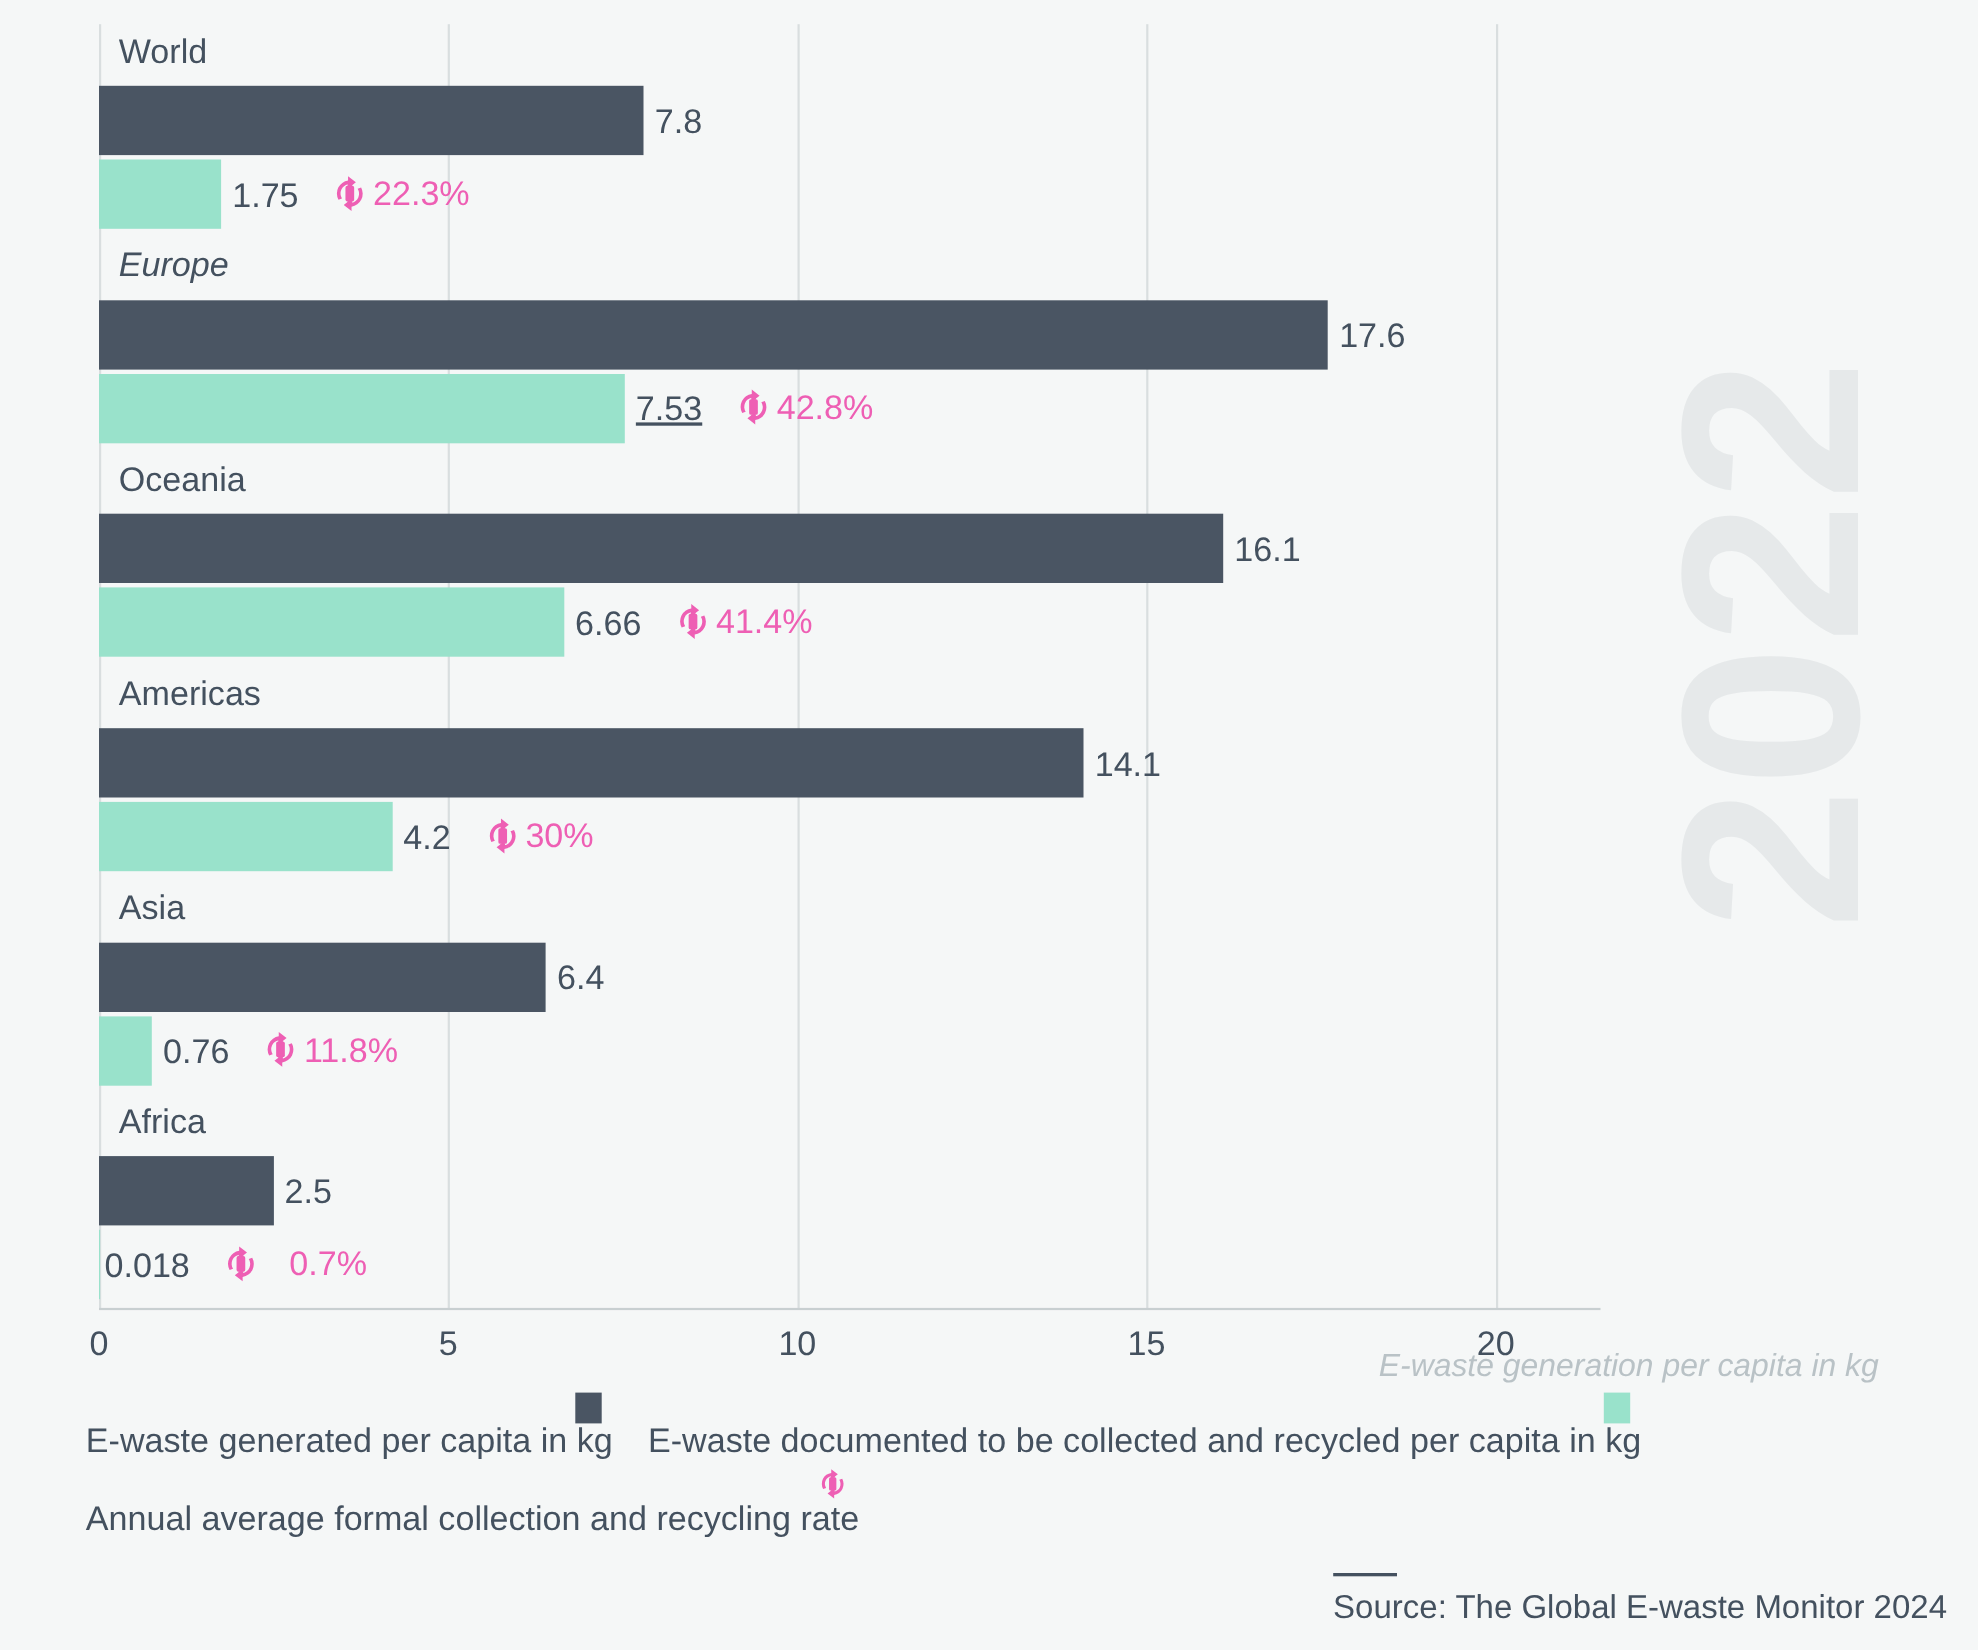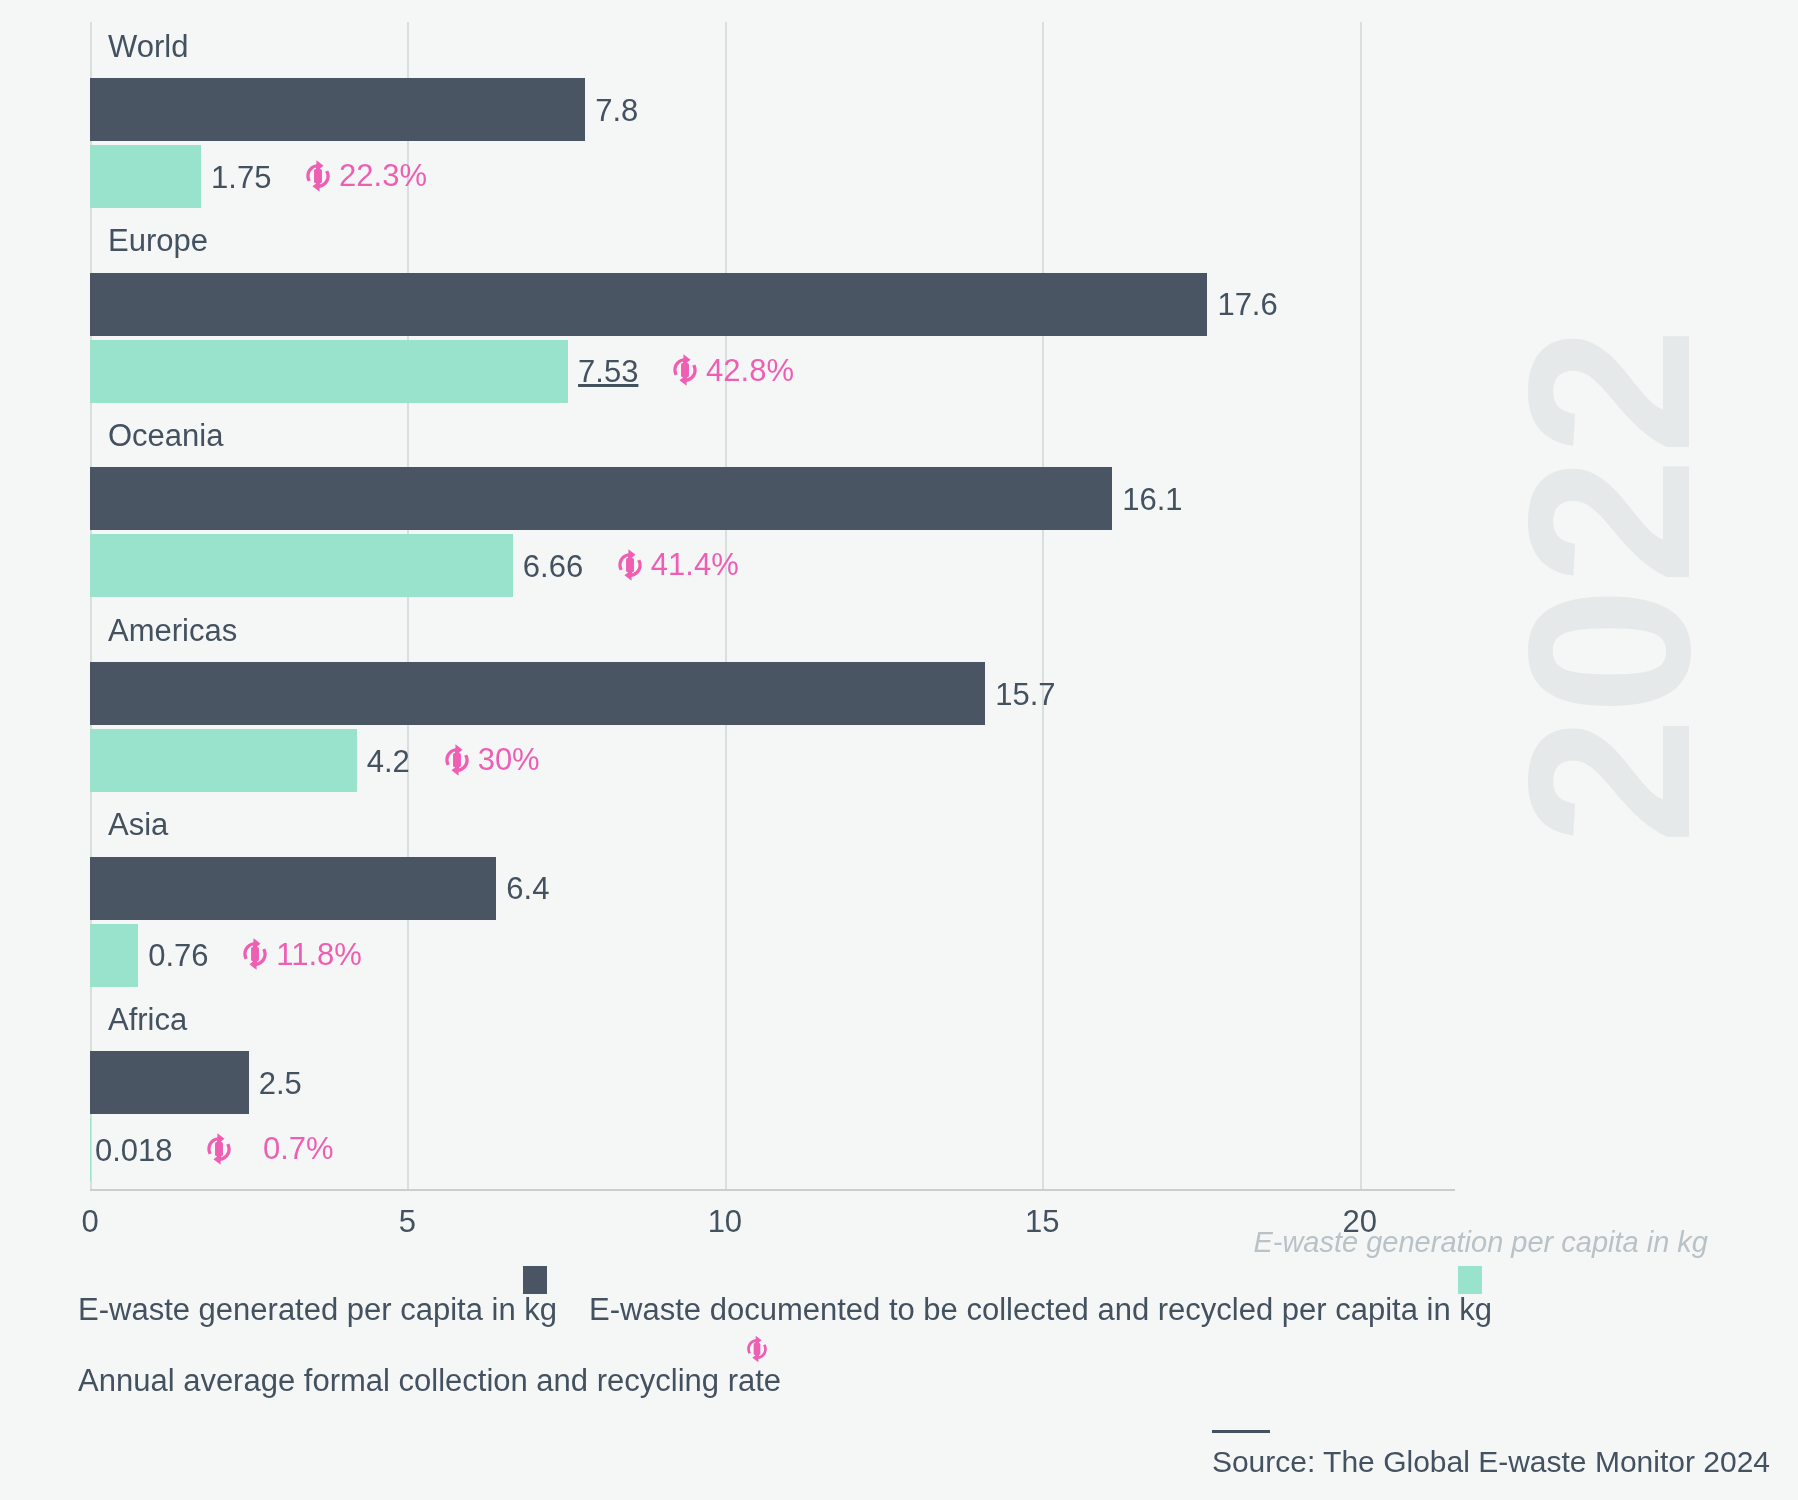--- a/index.html
+++ b/index.html
@@ -229,21 +229,21 @@
                 <rect x="19" y="15" width="10" height="18" rx="2.2" fill="#EE5FB4"></rect>
                 <rect x="21.5" y="12" width="1.9" height="3.6" fill="#EE5FB4"></rect>
                 <rect x="24.8" y="12" width="1.9" height="3.6" fill="#EE5FB4"></rect>
                 <rect x="21.5" y="32.6" width="1.9" height="3.6" fill="#EE5FB4"></rect>
                 <rect x="24.8" y="32.6" width="1.9" height="3.6" fill="#EE5FB4"></rect>
               </svg></span>
             <span class="rate-text">22.3%</span>
           </div>
         </div>
         <div class="group" style="top: 194.667px; height: 194.667px;">
-          <div class="group-label" style="top: 8.64px;">Europe</div>
+          <div class="group-label" style="top: 8.64px; font-style: italic;">Europe</div>
           <div class="bar generated" style="top: 56px; height: 63px; width: 1117.4px;"></div>
           <div class="bar-value" style="left: 1127.4px; top: 72.5px;">17.6</div>
           <div class="bar collected" style="top: 123px; height: 63px; width: 478.067px;"></div>
           <div class="bar-value" style="top: 139.5px; left: 488.067px; text-decoration: underline;">7.53</div>
           <div class="rate-group" style="left: 576.067px; top: 134.5px;">
             <span class="rate-icon"><svg viewBox="0 0 48 48" width="38" height="38" xmlns="http://www.w3.org/2000/svg">
                 <path d="M11 31 A15 15 0 0 1 22 9 L22 4 L31 11 L22 18 L22 13.4 A10.6 10.6 0 0 0 15 29.5 Z" fill="#EE5FB4"></path>
                 <path d="M37 17 A15 15 0 0 1 26 39 L26 44 L17 37 L26 30 L26 34.6 A10.6 10.6 0 0 0 33 18.5 Z" fill="#EE5FB4"></path>
                 <rect x="19" y="15" width="10" height="18" rx="2.2" fill="#EE5FB4"></rect>
                 <rect x="21.5" y="12" width="1.9" height="3.6" fill="#EE5FB4"></rect>
@@ -269,21 +269,21 @@
                 <rect x="24.8" y="12" width="1.9" height="3.6" fill="#EE5FB4"></rect>
                 <rect x="21.5" y="32.6" width="1.9" height="3.6" fill="#EE5FB4"></rect>
                 <rect x="24.8" y="32.6" width="1.9" height="3.6" fill="#EE5FB4"></rect>
               </svg></span>
             <span class="rate-text">41.4%</span>
           </div>
         </div>
         <div class="group" style="top: 584px; height: 194.667px;">
           <div class="group-label" style="top: 8.64px;">Americas</div>
           <div class="bar generated" style="top: 56px; height: 63px; width: 895.186px;"></div>
-          <div class="bar-value" style="left: 905.186px; top: 72.5px;">15.7</div>
+          <div class="bar-value" style="left: 905.186px; top: 72.5px;">14.1</div>
           <div class="bar collected" style="top: 123px; height: 63px; width: 266.651px;"></div>
           <div class="bar-value" style="top: 139.5px; left: 276.651px;">4.2</div>
           <div class="rate-group" style="left: 347.651px; top: 134.5px;">
             <span class="rate-icon"><svg viewBox="0 0 48 48" width="38" height="38" xmlns="http://www.w3.org/2000/svg">
                 <path d="M11 31 A15 15 0 0 1 22 9 L22 4 L31 11 L22 18 L22 13.4 A10.6 10.6 0 0 0 15 29.5 Z" fill="#EE5FB4"></path>
                 <path d="M37 17 A15 15 0 0 1 26 39 L26 44 L17 37 L26 30 L26 34.6 A10.6 10.6 0 0 0 33 18.5 Z" fill="#EE5FB4"></path>
                 <rect x="19" y="15" width="10" height="18" rx="2.2" fill="#EE5FB4"></rect>
                 <rect x="21.5" y="12" width="1.9" height="3.6" fill="#EE5FB4"></rect>
                 <rect x="24.8" y="12" width="1.9" height="3.6" fill="#EE5FB4"></rect>
                 <rect x="21.5" y="32.6" width="1.9" height="3.6" fill="#EE5FB4"></rect>

